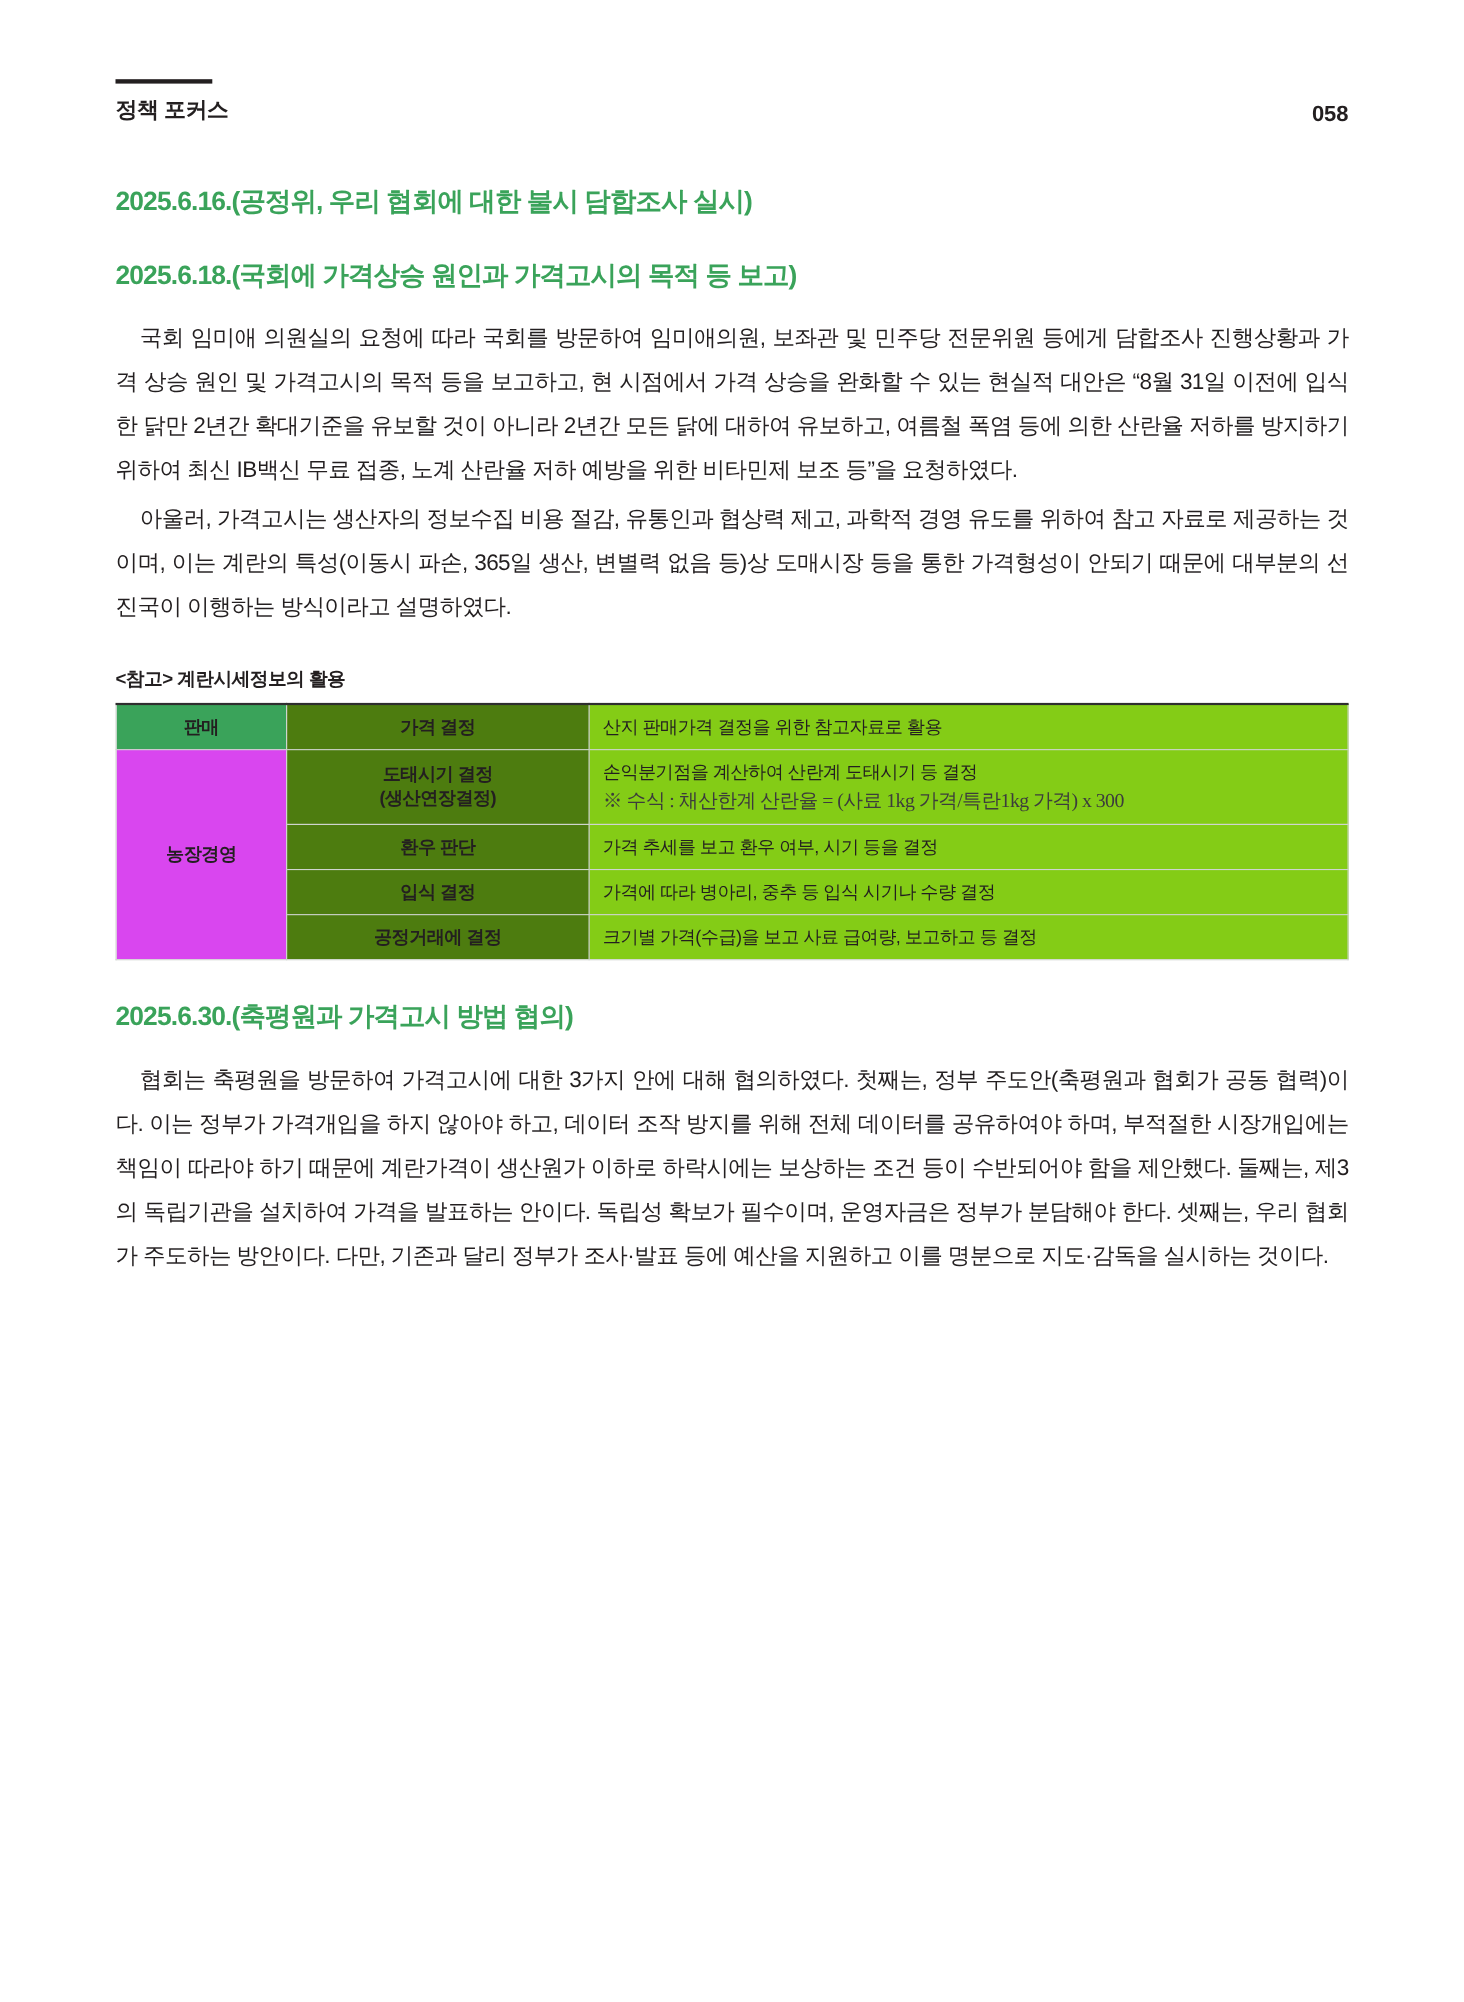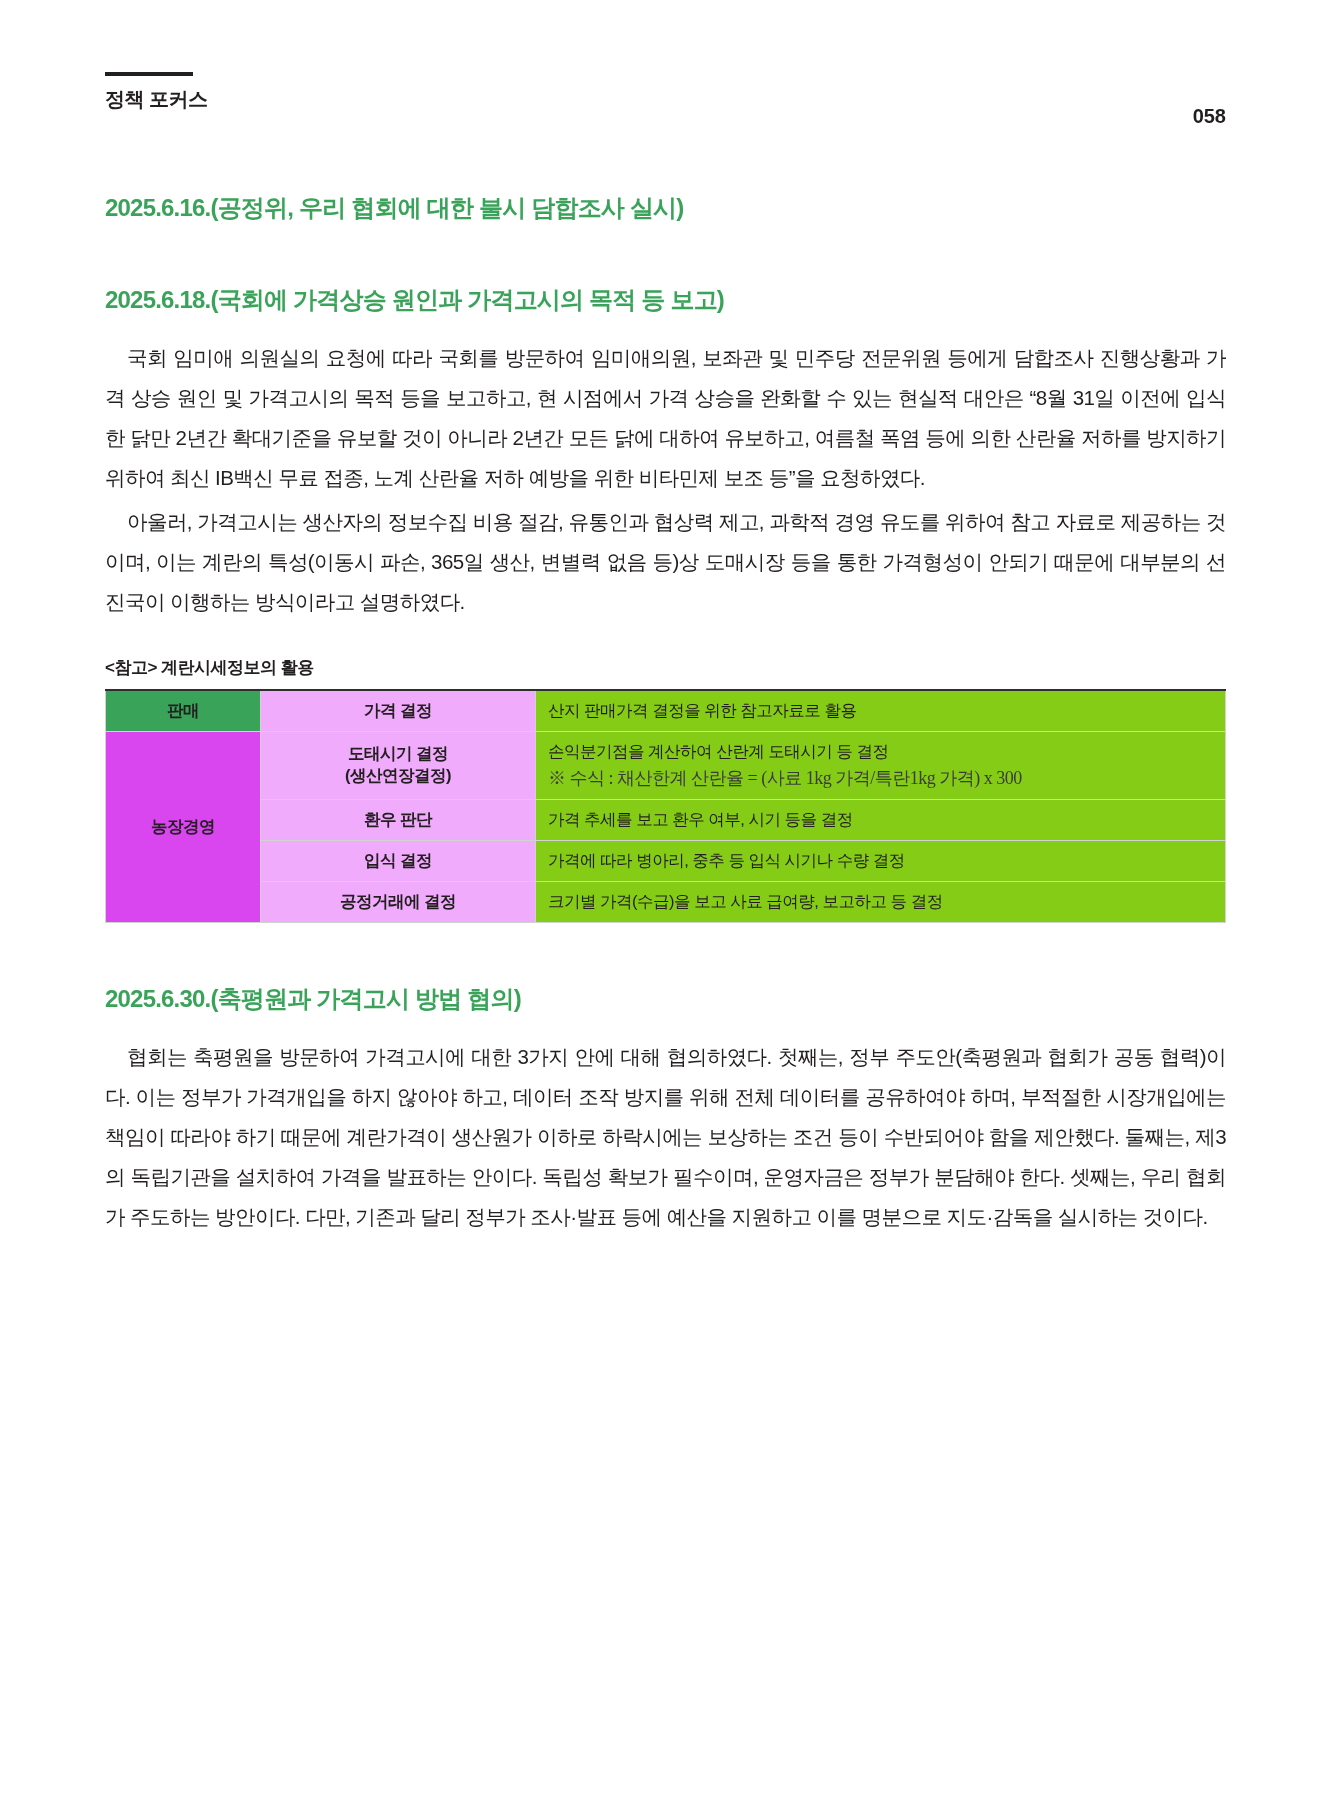--- a/index.html
+++ b/index.html
@@ -36,29 +36,29 @@
   }
   .header-title {
     font-size: 20px;
     font-weight: bold;
     letter-spacing: -0.5px;
     color: #231f20;
   }
   .header-pageno {
     position: absolute;
     right: 0;
-    bottom: 4px;
+    bottom: 16px;
     font-size: 20px;
     font-weight: bold;
     color: #231f20;
   }
 
   
   .section {
-    margin-top: 60px;
+    margin-top: 35px;
   }
   .section-heading {
     font-size: 24px;
     font-weight: bold;
     color: #3aa35a;
     letter-spacing: -0.8px;
     margin-bottom: 22px;
   }
   .para {
     font-size: 20.5px;
@@ -103,21 +103,21 @@
   }
   td.cat-body {
     background: #d946ef;
     color: #ffffff;
     font-weight: bold;
     text-align: center;
     width: 130px;
     border-color: #3aa35a;
   }
   td.item {
-    background: #f0abfc;
+    background: #4d7c0f;
     text-align: center;
     font-weight: bold;
     width: 250px;
   }
   td.desc {
     background: #84cc16;
     text-align: left;
     padding-left: 16px;
   }
   .desc-line {

